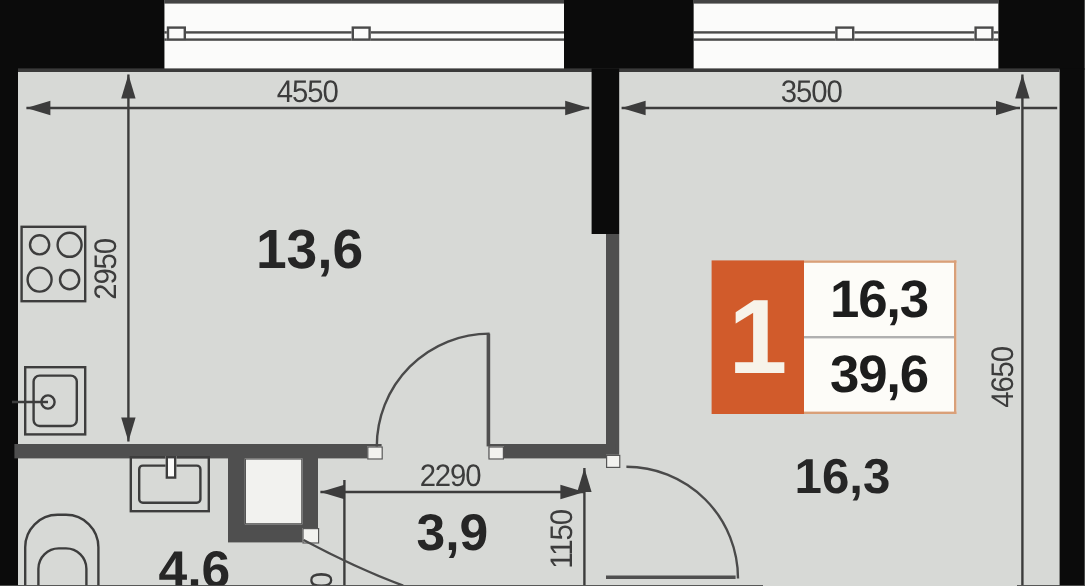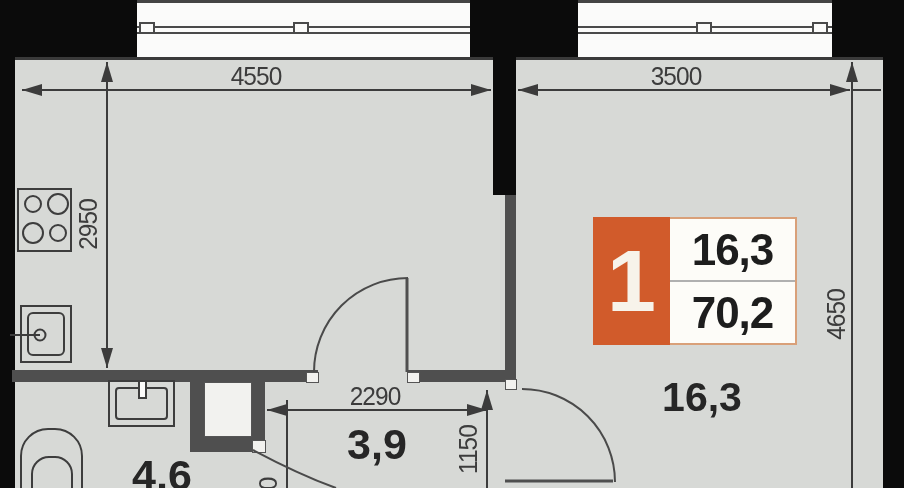--- a/index.html
+++ b/index.html
@@ -127,25 +127,26 @@
   </div>
 
   <div class="abs dim" style="left:156px;top:61px;width:200px;">4550</div>
   <div class="abs dim" style="left:576px;top:61px;width:200px;">3500</div>
   <div class="abs dim rot" style="left:33px;top:209px;width:110px;">2950</div>
   <div class="abs dim rot" style="left:781px;top:299px;width:110px;">4650</div>
   <div class="abs dim" style="left:275px;top:381px;width:200px;">2290</div>
   <div class="abs dim rot" style="left:413px;top:434px;width:110px;">1150</div>
   <div class="abs dim rot" style="left:213px;top:481px;width:110px;">650</div>
 
+  <div class="abs room-label" style="left:158px;top:180px;width:200px;font-size:46px;">13,6</div>
   <div class="abs room-label" style="left:602px;top:374px;width:200px;font-size:41px;">16,3</div>
   <div class="abs room-label" style="left:277px;top:420px;width:200px;font-size:43px;">3,9</div>
   <div class="abs room-label" style="left:62px;top:451px;width:200px;font-size:43px;">4,6</div>
 
   <div id="badge" class="abs" style="left:593px;top:217px;">
     <div class="num">1</div>
     <div class="areas">
       <div class="row top">16,3</div>
-      <div class="row">70,2</div>
+      <div class="row">39,6</div>
     </div>
   </div>
 
 </div>
 
 </body></html>

